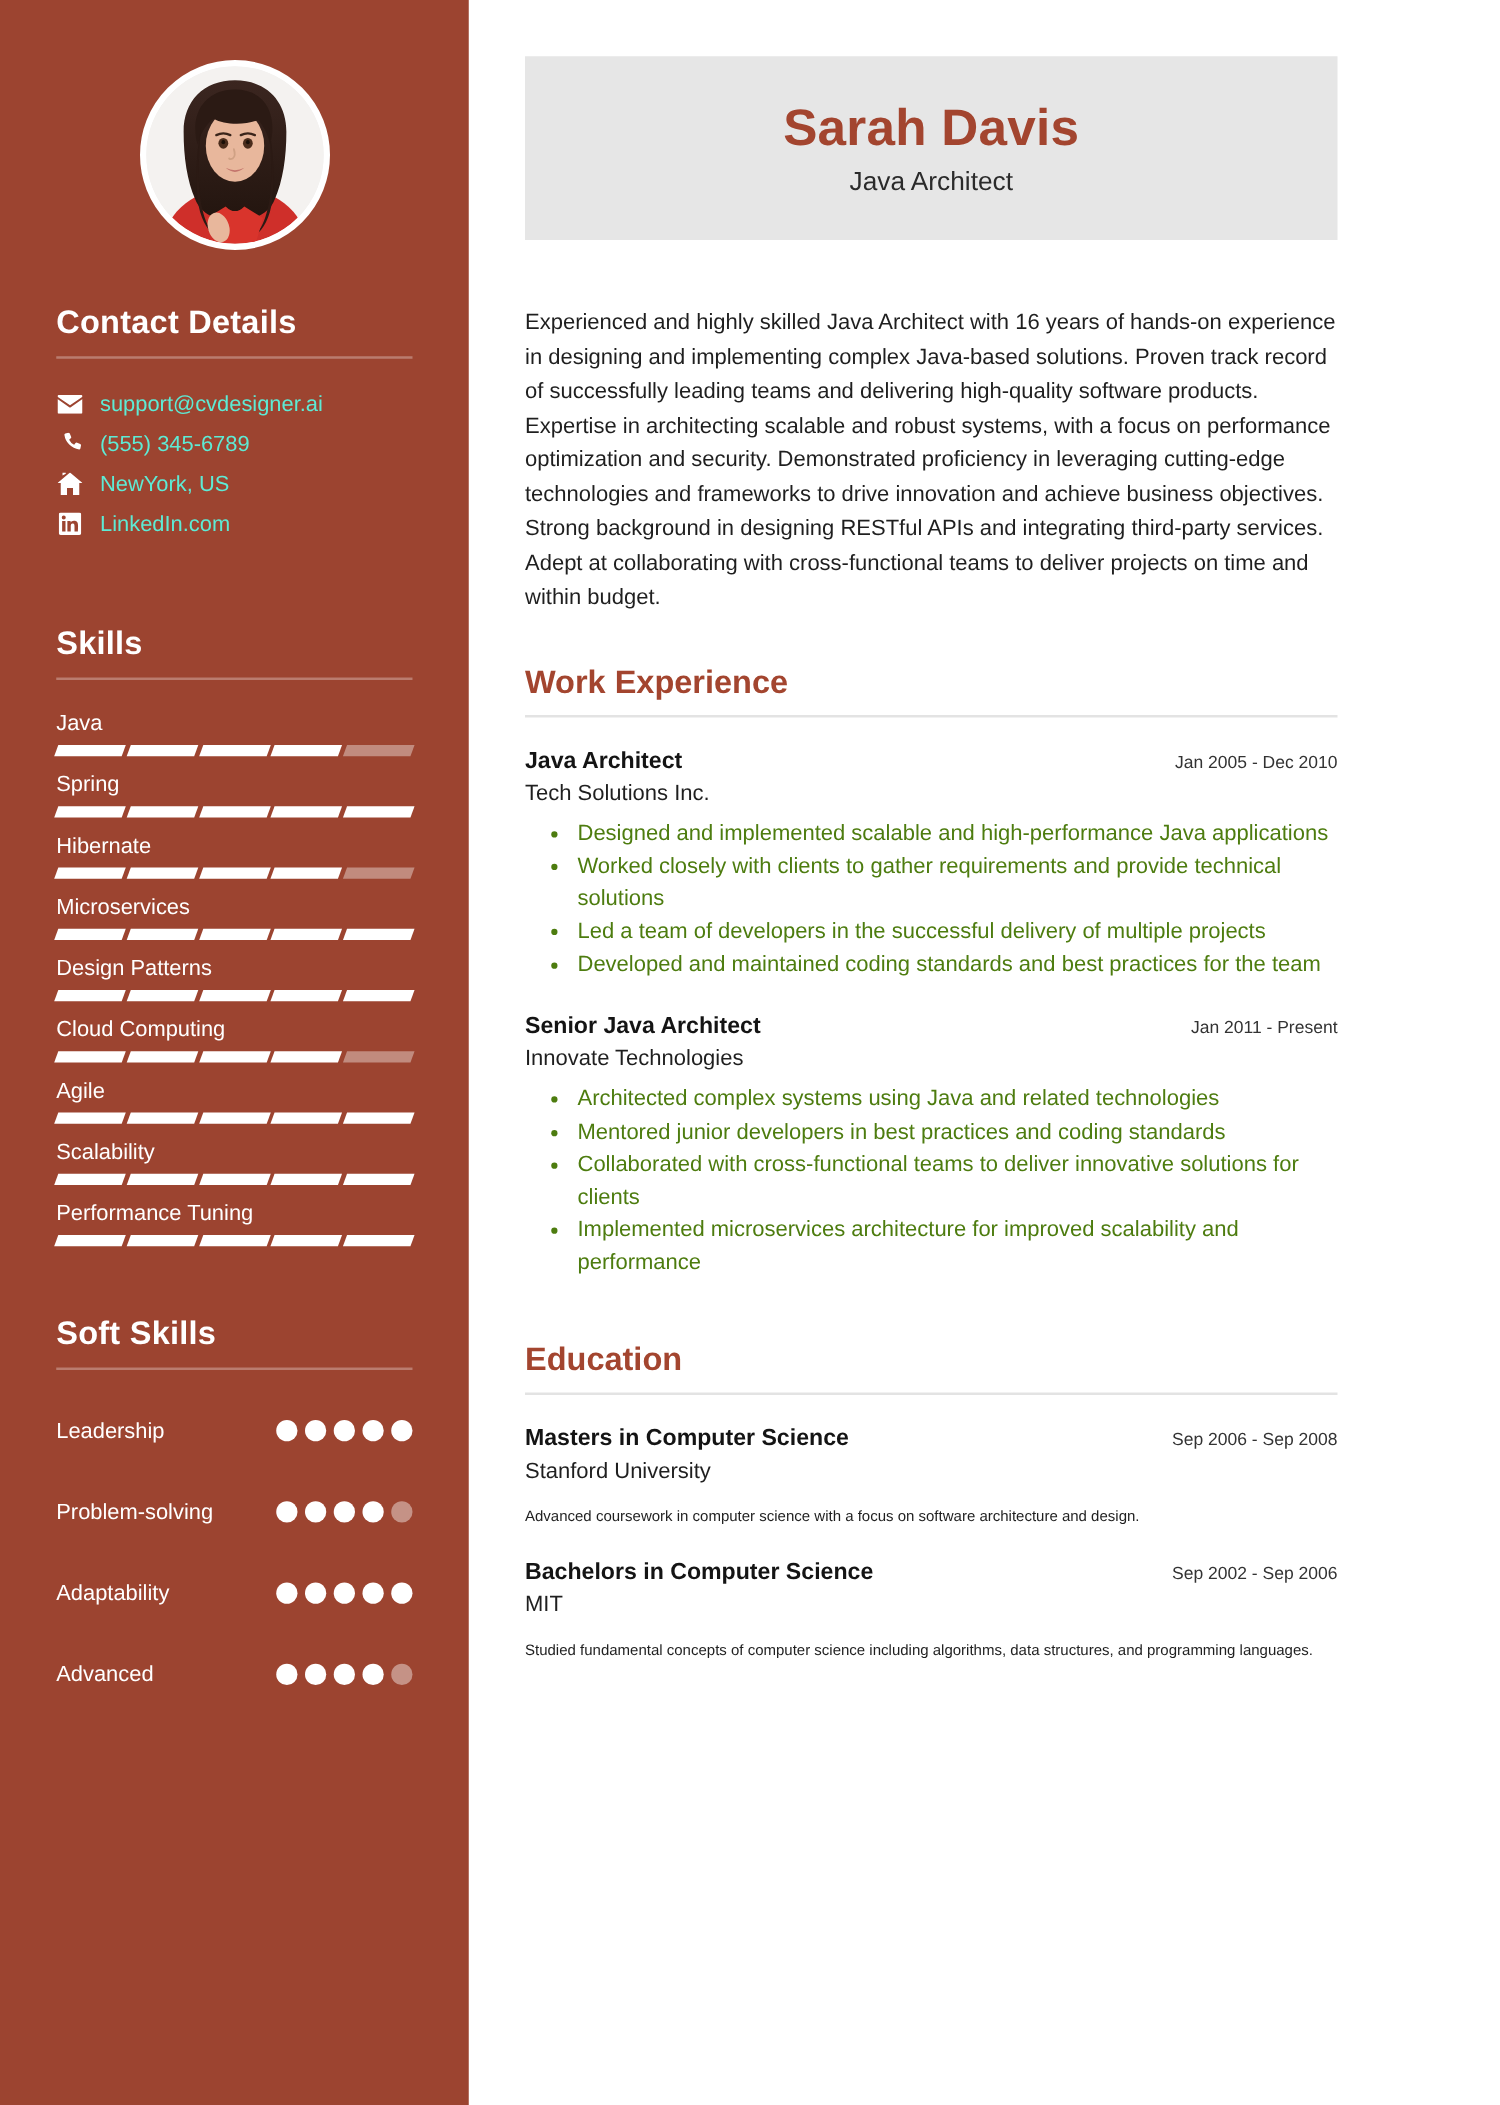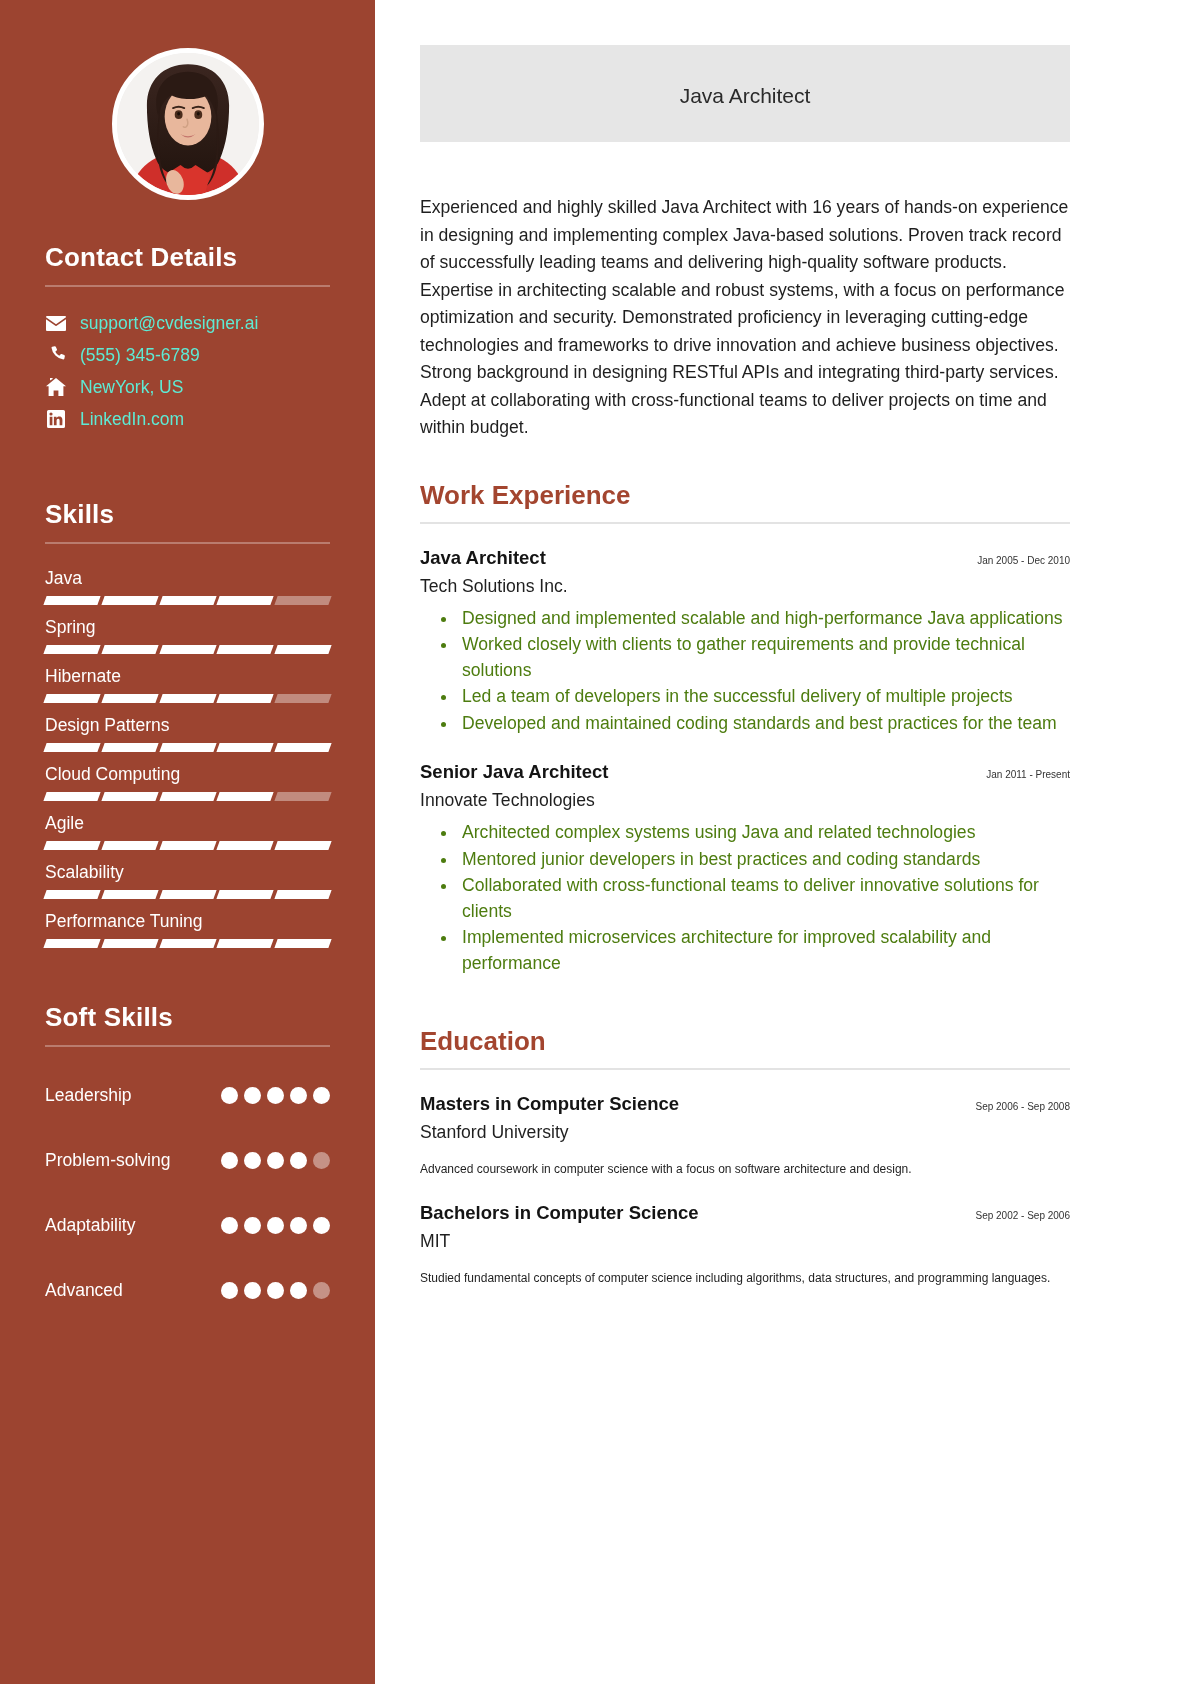--- a/index.html
+++ b/index.html
@@ -185,21 +185,21 @@
     justify-content: space-between;
     gap: 20px;
   }
   .entry-role {
     font-size: 18.5px;
     font-weight: bold;
     color: #141414;
     line-height: 27px;
   }
   .entry-date {
-    font-size: 10px;
+    font-size: 14px;
     color: #333333;
     line-height: 24px;
     white-space: nowrap;
   }
   .entry-org {
     font-size: 17.6px;
     color: #1f1f1f;
     line-height: 27px;
     margin-bottom: 6px;
   }
@@ -337,20 +337,30 @@
     <div class="skill-name">Hibernate</div>
     <div class="bar">
               <span class="seg"></span>
               <span class="seg"></span>
               <span class="seg"></span>
               <span class="seg"></span>
               <span class="seg off"></span>
             </div>
   </div>
           <div class="skill-row">
+    <div class="skill-name">Microservices</div>
+    <div class="bar">
+              <span class="seg"></span>
+              <span class="seg"></span>
+              <span class="seg"></span>
+              <span class="seg"></span>
+              <span class="seg"></span>
+            </div>
+  </div>
+          <div class="skill-row">
     <div class="skill-name">Design Patterns</div>
     <div class="bar">
               <span class="seg"></span>
               <span class="seg"></span>
               <span class="seg"></span>
               <span class="seg"></span>
               <span class="seg"></span>
             </div>
   </div>
           <div class="skill-row">
@@ -446,20 +456,21 @@
     </section>
 
     <div class="gap-lg"></div>
 
 
   </aside>
 
   <main class="main">
 
     <div class="name-banner">
+      <div class="name">Sarah Davis</div>
       <div class="job-title">Java Architect</div>
     </div>
 
     <p class="summary">Experienced and highly skilled Java Architect with 16 years of hands-on experience in designing and implementing complex Java-based solutions. Proven track record of successfully leading teams and delivering high-quality software products. Expertise in architecting scalable and robust systems, with a focus on performance optimization and security. Demonstrated proficiency in leveraging cutting-edge technologies and frameworks to drive innovation and achieve business objectives. Strong background in designing RESTful APIs and integrating third-party services. Adept at collaborating with cross-functional teams to deliver projects on time and within budget.</p>
 
     <section>
       <div class="main-h">Work Experience</div>
       <div class="main-rule"></div>
       <div id="work-wrap">
           <div class="entry">

